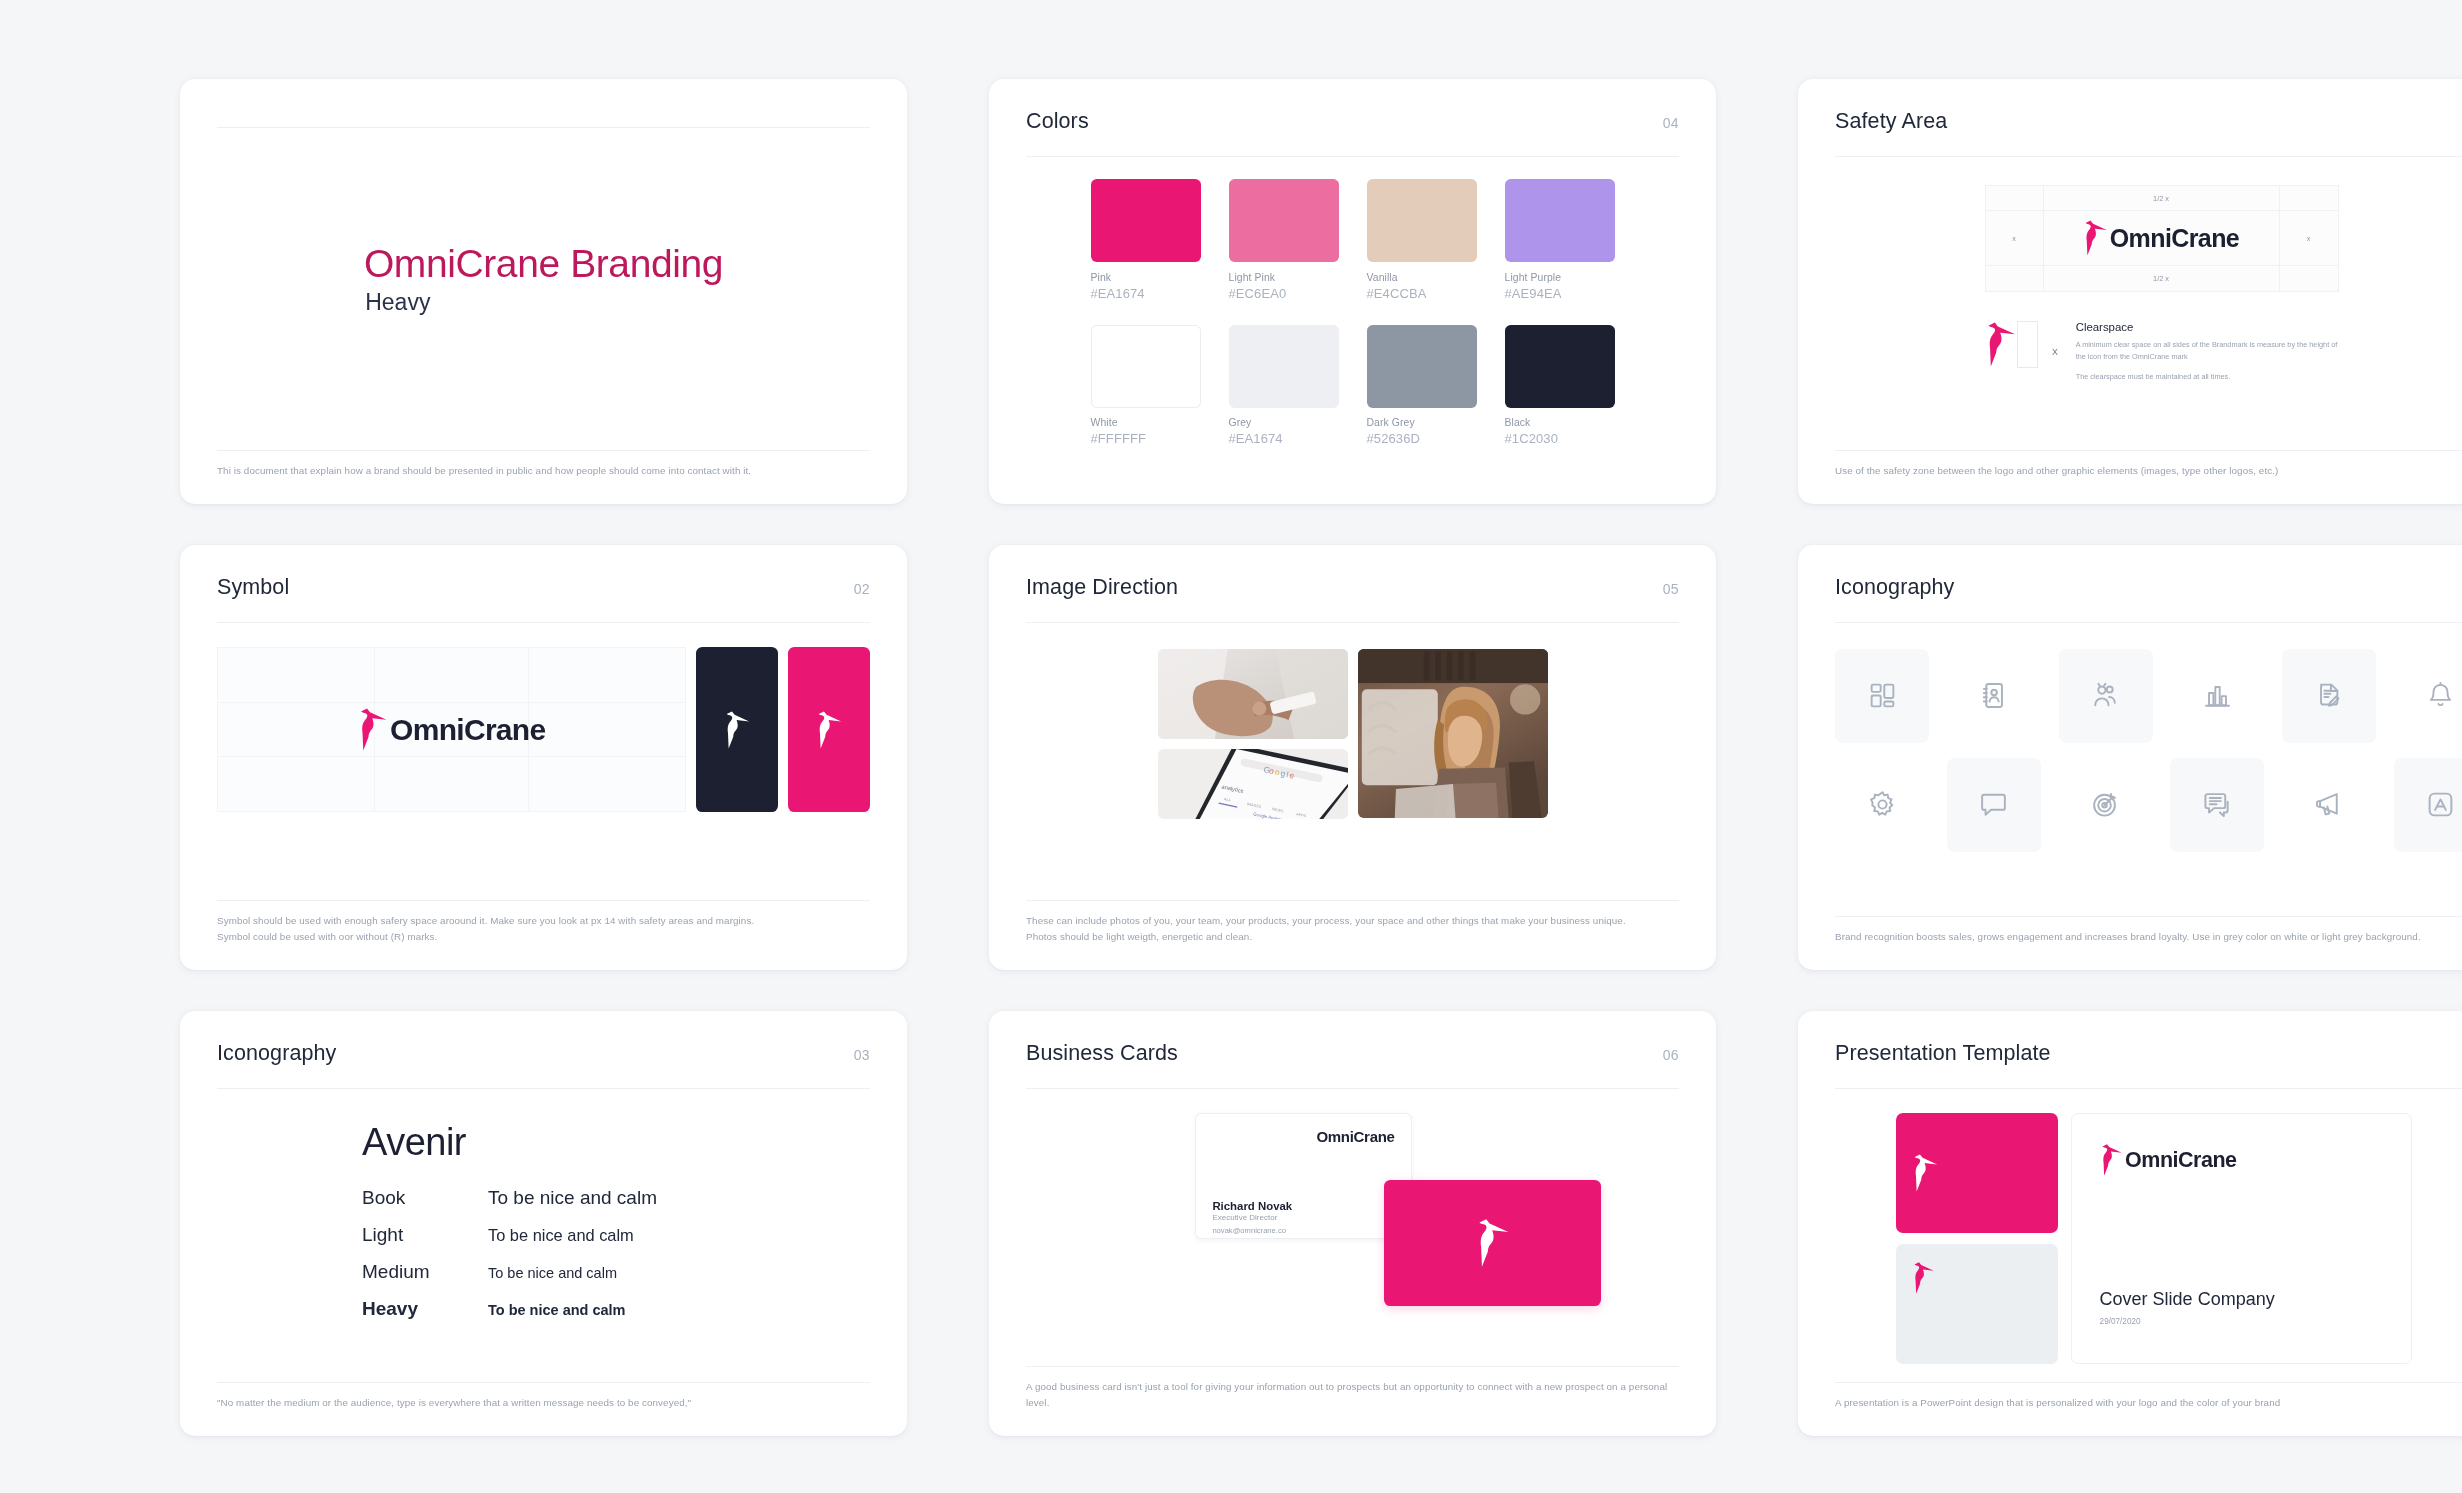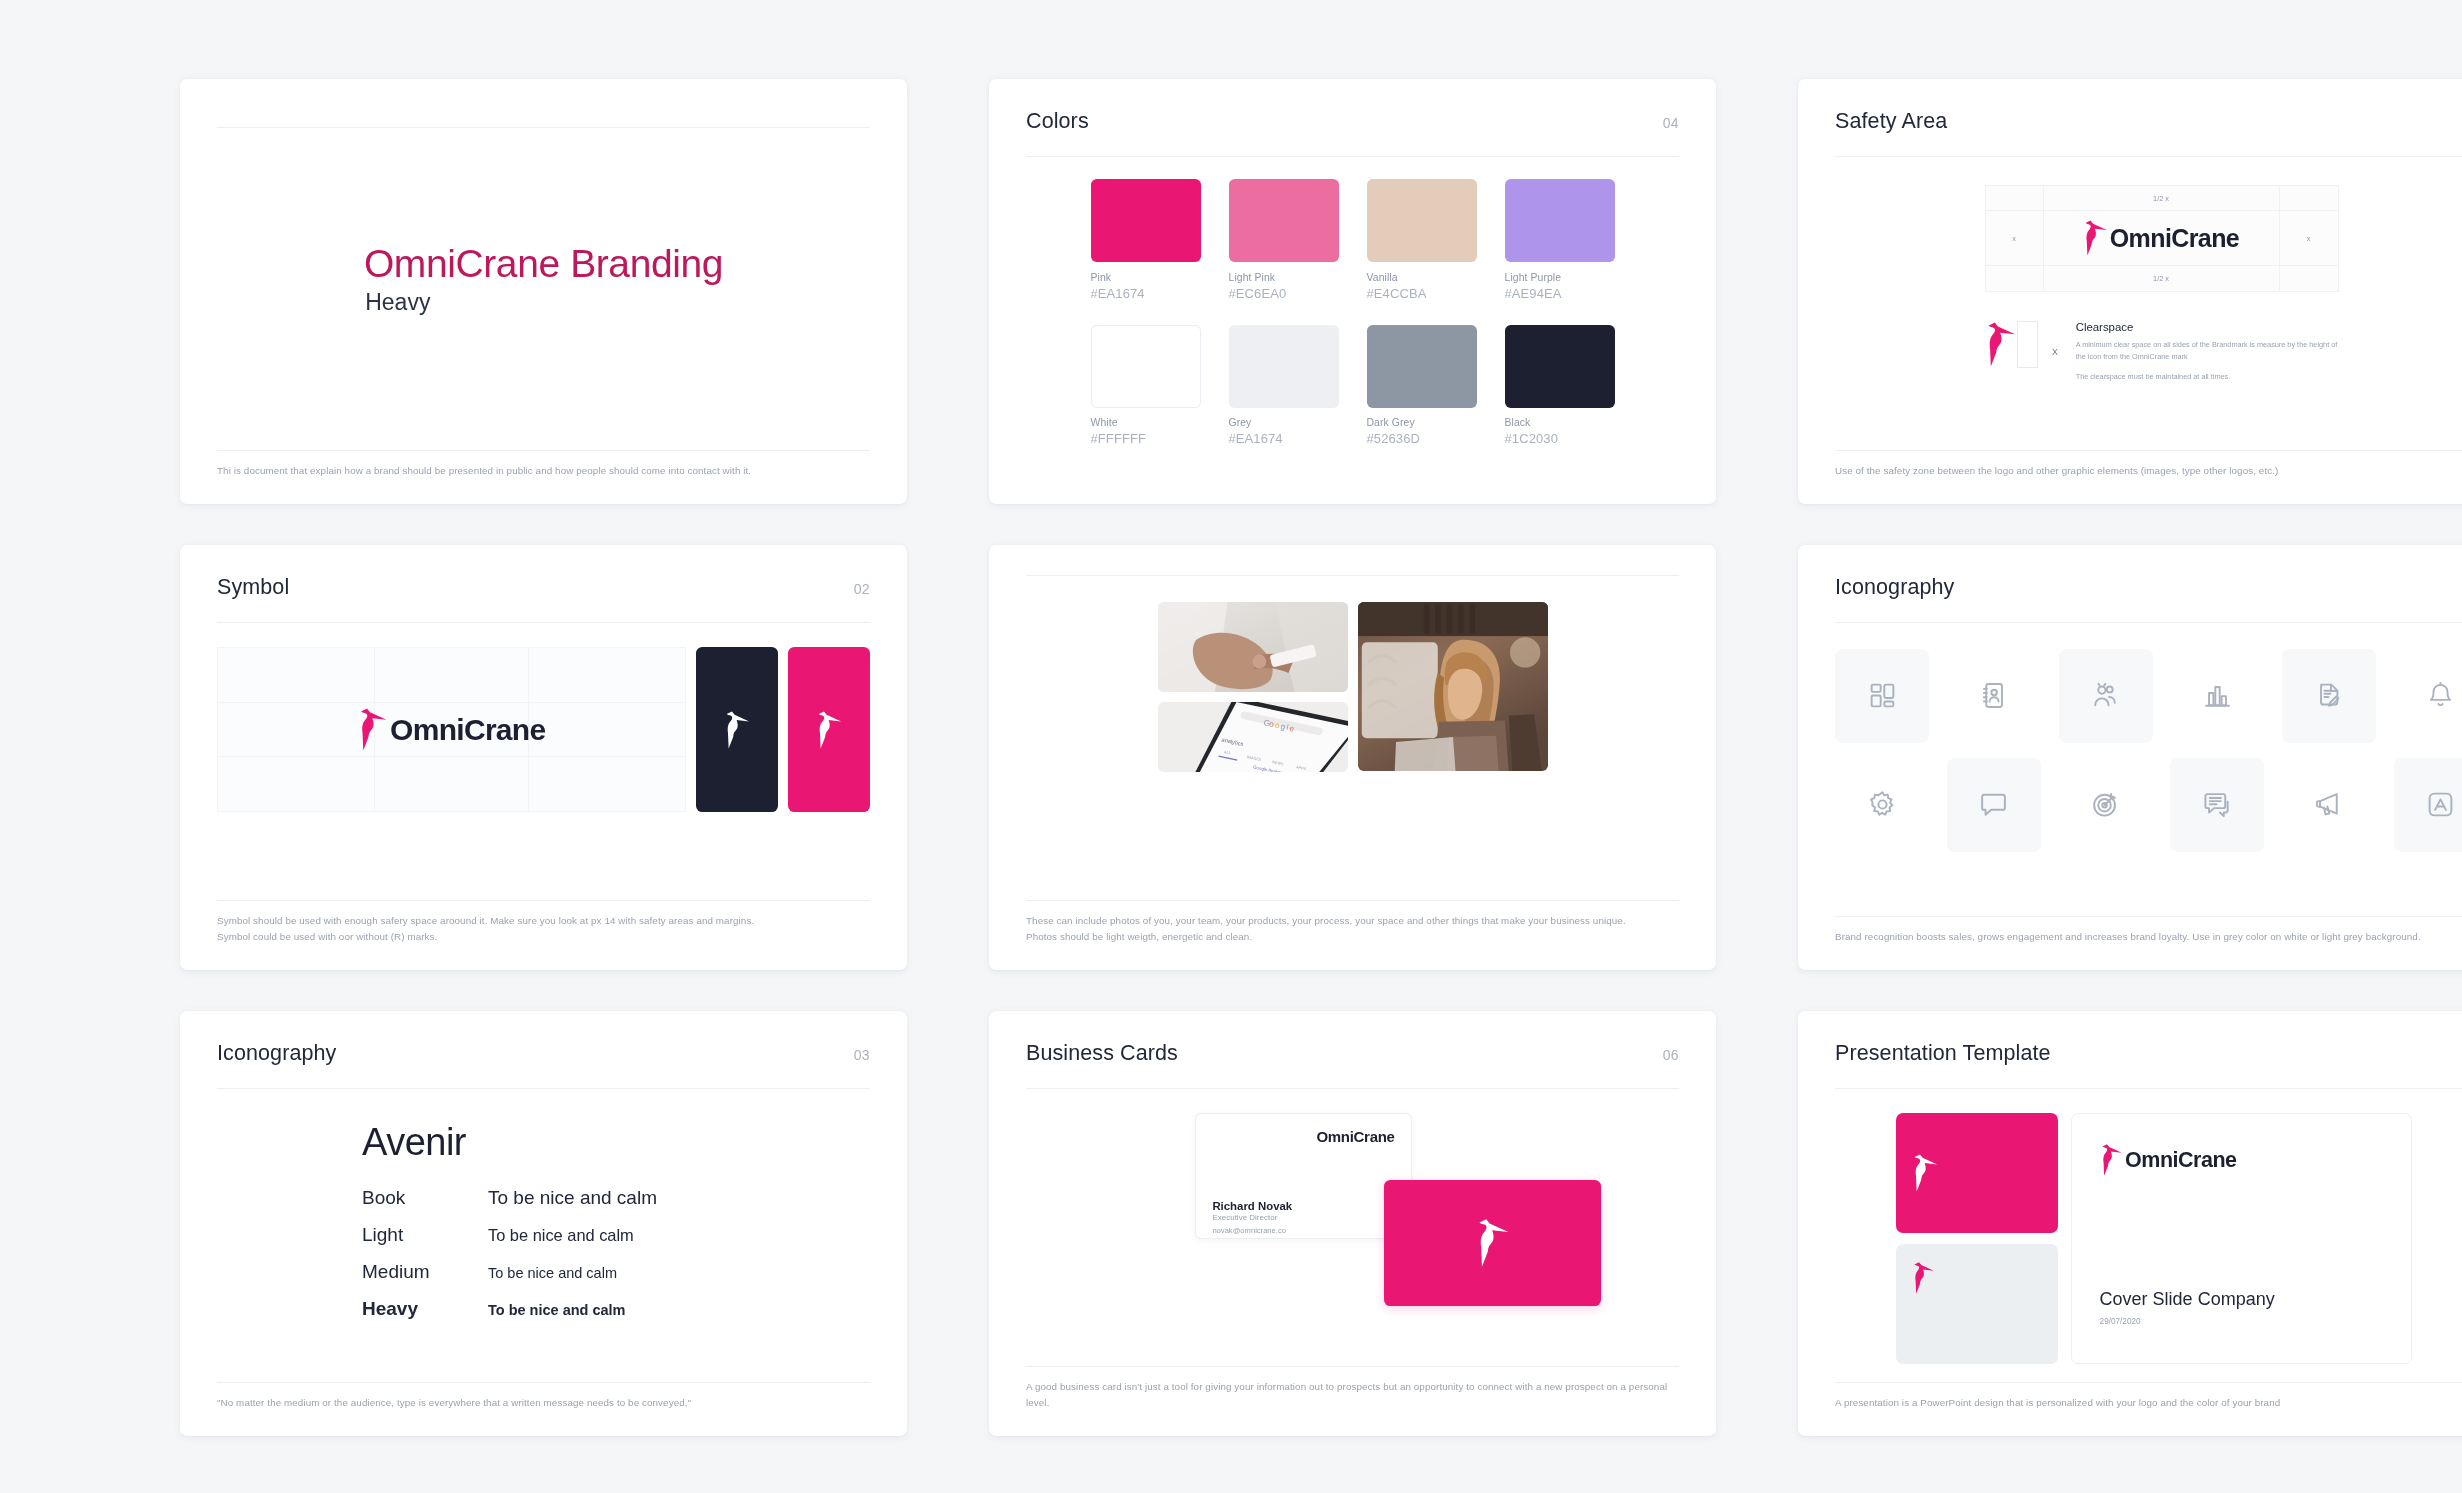--- a/index.html
+++ b/index.html
@@ -16,21 +16,21 @@
     display: grid;
     grid-template-columns: repeat(3, 727px);
     grid-template-rows: repeat(3, 425px);
     column-gap: 82px;
     row-gap: 41px;
     padding: 79px 0 0 180px;
     align-content: start;
   }
   .card {
     background: #ffffff;
-    border-radius: 7px;
+    border-radius: 15px;
     box-shadow: 0 1.3px 8.8px rgba(35,45,65,.055), 0 0.6px 1.9px rgba(35,45,65,.04);
     position: relative;
     overflow: hidden;
     padding: 30px 37px 0 37px;
     display: flex;
     flex-direction: column;
   }
   .card-head {
     display: flex;
     align-items: baseline;
@@ -394,20 +394,24 @@
       </div>
     </div>
     <div class="rule"></div>
     <div class="card-foot">
       <div class="caption">Symbol should be used with enough safery space aroound it. Make sure you look at px 14 with safety areas and margins.</div>
       <div class="caption">Symbol could be used with oor without (R) marks.</div>
     </div>
   </section>
 
   <section class="card">
+    <div class="card-head">
+      <span class="card-title">Image Direction</span>
+      <span class="card-num">05</span>
+    </div>
     <div class="rule"></div>
     <div class="card-body">
       <div class="img-wrap">
         <div class="img-col-left">
 
           <div class="ph ph-hand">
             <svg width="190" height="90" viewBox="0 0 300 142" preserveAspectRatio="none">
               <defs>
                   <linearGradient id="gHand" x1="0" y1="0" x2="1" y2="1">
                 <stop offset="0%" stop-color="#e9e7e5"></stop>

